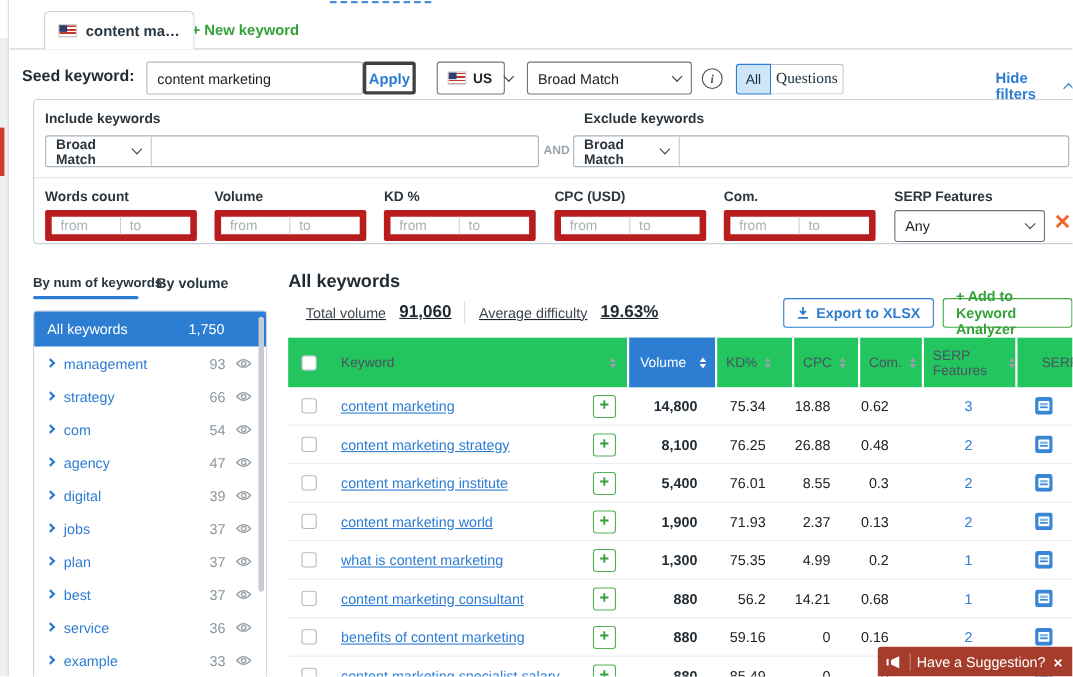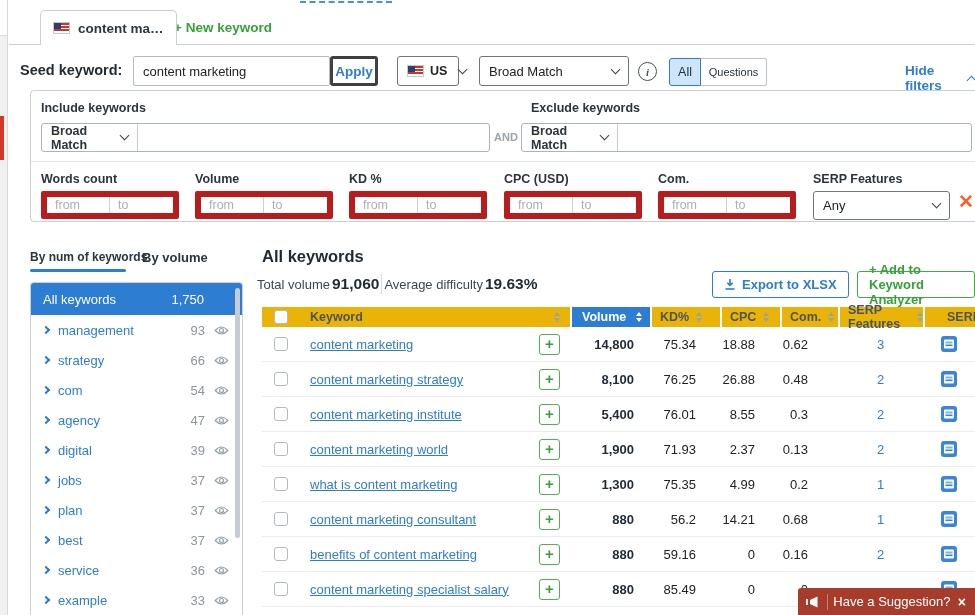--- a/index.html
+++ b/index.html
@@ -45,21 +45,21 @@
     transform:rotate(45deg); margin-top:-4px; flex:0 0 auto; }
   .chv-up { transform:rotate(-135deg); margin-top:4px; }
   .chv-blue { border-color:#2d7dd2; }
   #info-icon { left:638px; top:62px; width:19px; height:19px; border:1.5px solid #47525b; border-radius:50%;
     display:flex; align-items:center; justify-content:center; font-size:11px; font-style:italic;
     font-family:"Liberation Serif", serif; color:#47525b; font-weight:bold; }
   #segment { left:669px; top:58px; height:28px; display:flex; }
   #seg-all { width:32px; background:#cfe5f9; border:1px solid #2d7dd2; border-radius:3px 0 0 3px;
     display:flex; align-items:center; justify-content:center; font-size:12.5px; color:#20323f; }
   #seg-q { width:66px; background:#fff; border:1px solid #b9c2c9; border-left:none; border-radius:0 3px 3px 0;
-    display:flex; align-items:center; justify-content:center; font-size:11px; color:#20323f; }
+    display:flex; align-items:center; justify-content:center; font-size:14px; color:#20323f;font-family:Liberation Serif, serif; }
   #hide-filters { left:905px; top:63px; color:#2d7dd2; font-size:13.5px; font-weight:bold;
     display:flex; align-items:center; gap:7px; }
 
   
   #filters { left:30px; top:90px; width:950px; height:132px; border:1px solid #c9d0d6; border-radius:4px; }
   .f-label { position:absolute; top:10px; font-size:12.5px; font-weight:bold; color:#2b353d; }
   .kw-group { position:absolute; top:32px; height:29px; border:1px solid #aab4bb; border-radius:3px;
     display:flex; background:#fff; }
   .kw-group .mini-select { width:96px; border-right:1px solid #c3cbd1; display:flex; align-items:center;
     gap:8px; padding:0 9px; font-size:12.5px; font-weight:bold; color:#2b353d; cursor:pointer; }
@@ -87,32 +87,32 @@
   .g-row { height:30px; display:flex; align-items:center; padding:0 13px 0 12px; gap:9px; font-size:13px; }
   .g-chv { width:6px; height:6px; border-top:2px solid #2d7dd2; border-right:2px solid #2d7dd2;
     transform:rotate(45deg); flex:0 0 auto; cursor:pointer; }
   .g-name { color:#2d7dd2; cursor:pointer; }
   .g-count { color:#8b959c; margin-left:auto; }
   .eye { flex:0 0 auto; cursor:pointer; display:flex; }
   #side-scroll { position:absolute; left:235px; top:288px; width:5px; height:250px; background:#c6ccd1; border-radius:3px; }
 
   
   #main-title { left:262px; top:247px; font-size:16.5px; font-weight:bold; color:#1f2a33; }
-  #summary { left:257px; top:274px; display:flex; align-items:center; gap:2px; }
+  #summary { left:278px; top:274px; display:flex; align-items:center; gap:12px;text-decoration:underline; }
   #summary .lab { font-size:13px; color:#3c4650; }
   #summary .val { font-size:15.5px; font-weight:bold; color:#1f2a33; }
   #summary .vdiv { width:1px; height:20px; background:#d5dbdf; }
   .o-btn { position:absolute; top:271px; height:27px; background:#fff; border-radius:3px;
     display:flex; align-items:center; gap:6px; padding:0 11px; font-size:13px; font-weight:bold; cursor:pointer; }
   #export-btn { left:712px; border:1px solid #2d7dd2; color:#2d7dd2; }
   #add-btn { left:857px; border:1px solid #45a845; color:#35a139; }
 
   
   #table { left:262px; top:307px; width:713px; }
-  #thead { display:flex; height:20px; background:#eab308; font-size:12.5px; font-weight:bold; color:#49555f; }
+  #thead { display:flex; height:45px; background:#22c55e; font-size:12.5px; font-weight:normal; color:#49555f; }
   .th { display:flex; align-items:center; }
   .c1 { width:38px; justify-content:center; }
   .c2 { width:270px; padding:0 10px; }
   .c3 { width:80px; } .c4 { width:70px; } .c5 { width:60px; } .c6 { width:58px; } .c7 { width:85px; } .c8 { width:52px; }
   #thead .c3 { background:#2d7dd2; color:#fff; padding:0 8px 0 10px; border-left:2px solid #fff; }
   #thead .c4, #thead .c5, #thead .c6, #thead .c7, #thead .c8 { border-left:2px solid #fff; padding-left:8px; }
   #thead .c8 { padding-left:22px; }
   .sort { display:inline-flex; flex-direction:column; gap:2px; margin-left:7px; }
   .sort b { display:block; width:0; height:0; border-left:3.5px solid transparent; border-right:3.5px solid transparent; }
   .sort .up { border-bottom:4px solid #97a2aa; } .sort .dn { border-top:4px solid #97a2aa; }

